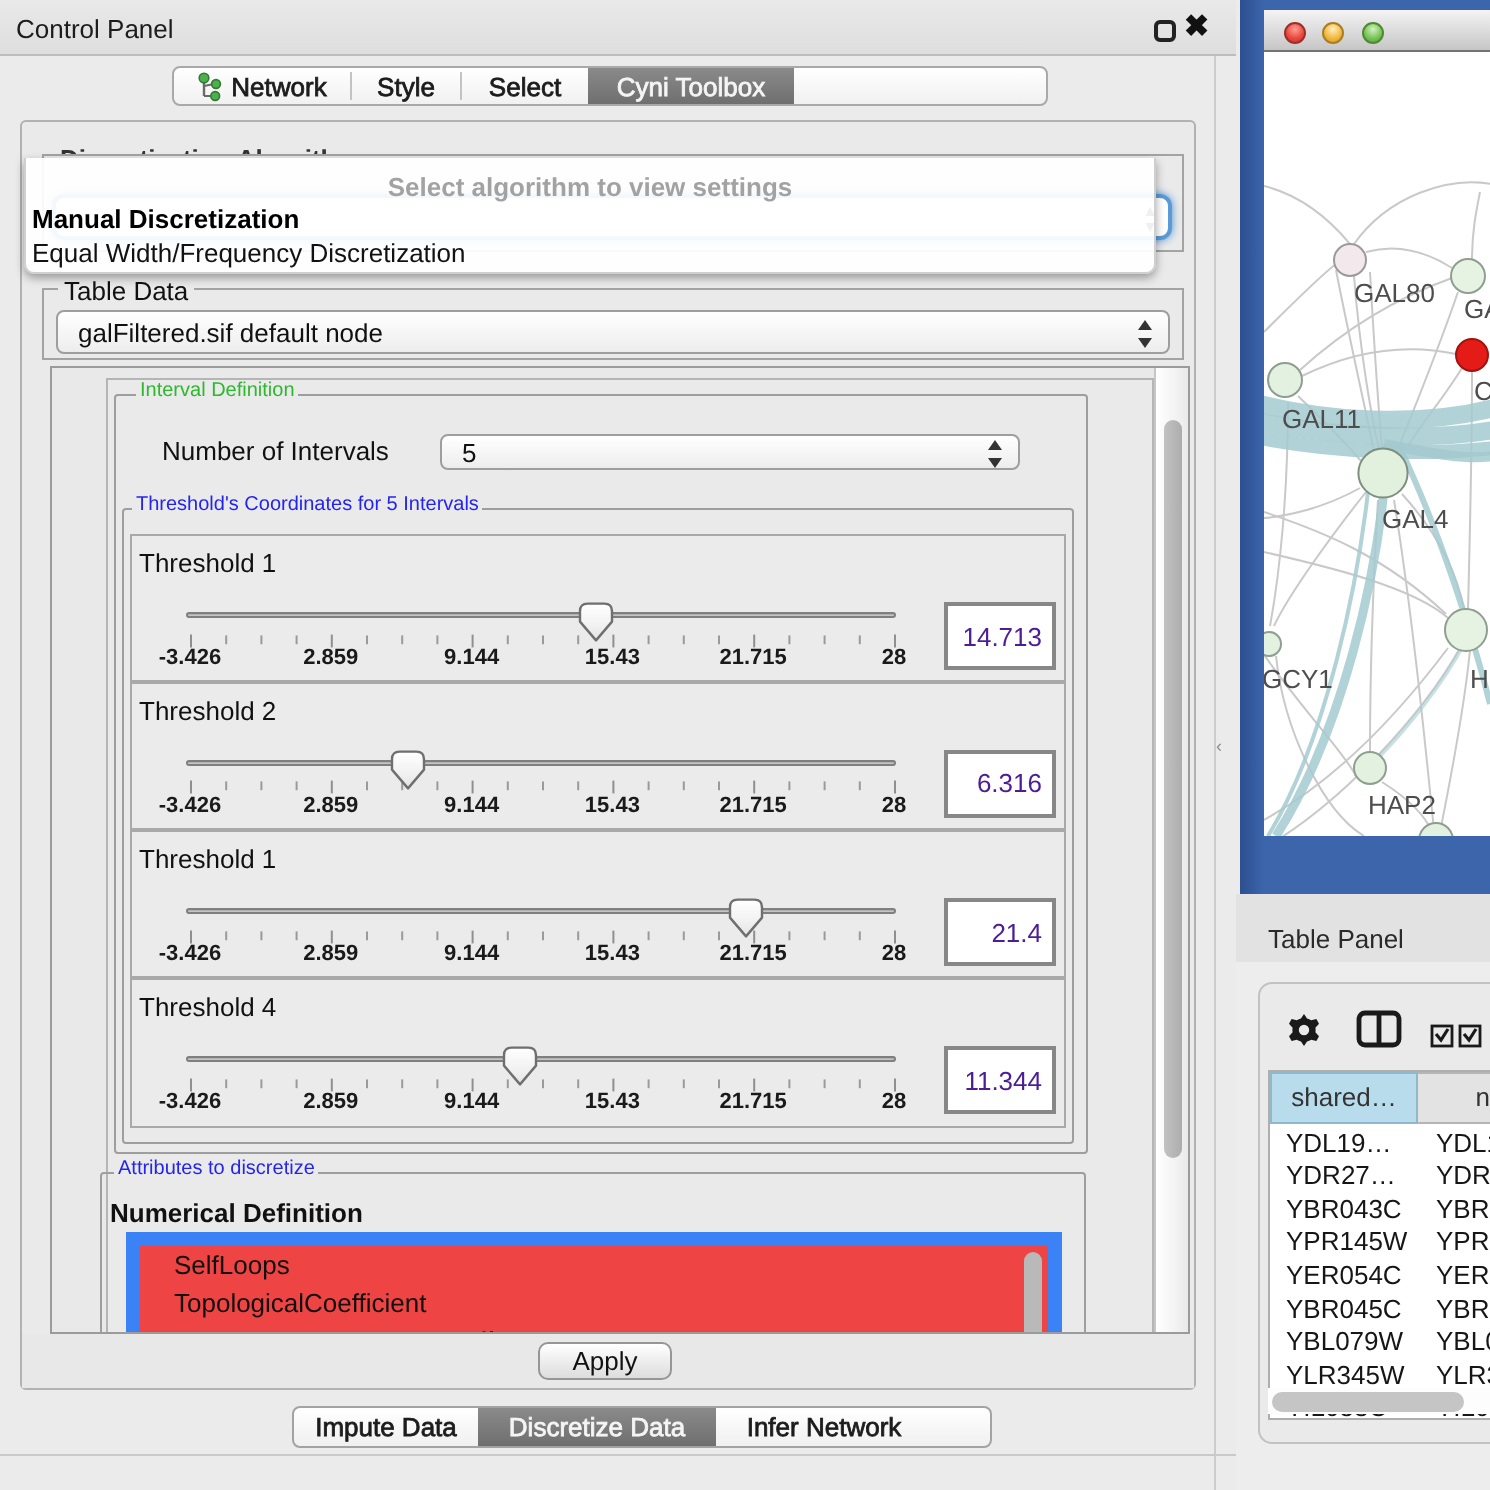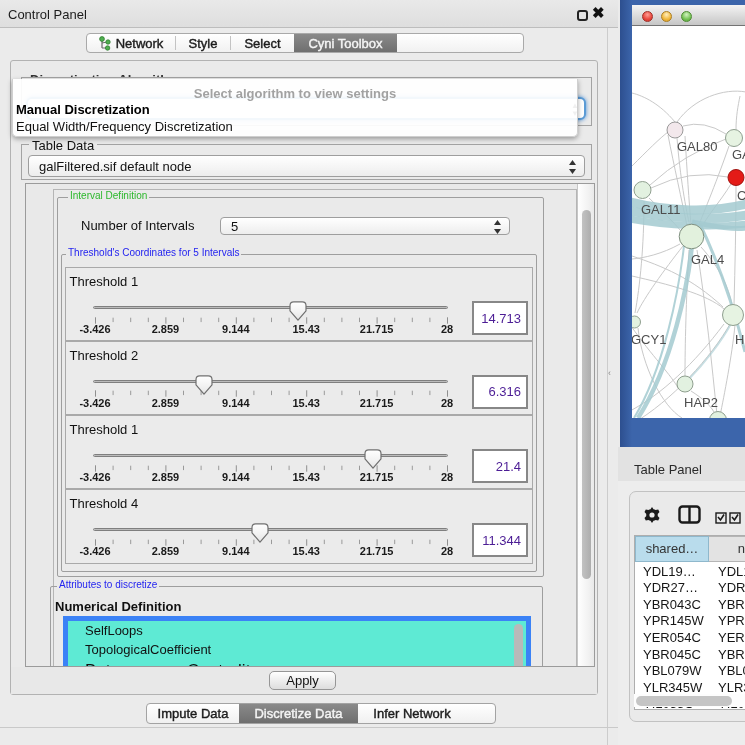--- a/index.html
+++ b/index.html
@@ -284,21 +284,21 @@
               <stop offset="1" stop-color="#e4e4e4"></stop>
             </linearGradient>
           </defs>
           <path d="M1,9.8 L1,4.6 Q1,0.8 4.8,0.8 L13.2,0.8 Q17,0.8 17,4.6 L17,9.8 L9,19.2 Z" fill="url(#tg)" stroke="#6f6f6f" stroke-width="1.2" stroke-linejoin="round"></path>
         </svg></div>
       <div class="vbox">11.344</div>
     </div>
 <div class="grp" id="atg" style="left:24px;top:402px;width:493px;height:120px"></div>
 <div class="grptitle" id="atgt" style="left:31px;top:395px;color:#2424f0">Attributes to discretize</div>
 <div class="abs" style="left:29px;top:415px;font-size:13px;font-weight:700;color:#111">Numerical Definition</div>
-<div class="abs" id="attrlist" style="left:37px;top:432px;width:468px;height:80px;background:#5eead4;border:5px solid #3b82f6">
+<div class="abs" id="attrlist" style="left:37px;top:432px;width:468px;height:80px;background:#ef4444;border:7px solid #3b82f6">
  <div style="position:absolute;left:17px;top:2px;font-size:13px;color:#111">SelfLoops</div>
  <div style="position:absolute;left:17px;top:21px;font-size:13px;color:#111">TopologicalCoefficient</div>
  <div style="position:absolute;left:17px;top:40px;font-size:17px;color:#111">BetweennessCentrality</div>
  <div style="position:absolute;right:3px;top:3px;width:9px;height:70px;background:#b9b9b9;border-radius:5px"></div>
 </div>
 <div class="abs" id="vsbtrack" style="left:551px;top:0;width:18px;height:484px;background:linear-gradient(to right,#ffffff,#f2f2f2 60%,#e8e8e8);border-left:1px solid #c6c6c6"></div>
 <div class="abs" id="vsbthumb" style="left:555.5px;top:26px;width:9px;height:369px;background:linear-gradient(to right,#c2c2c2,#adadad);border-radius:5px"></div>
 </div>
 <div class="abs" id="applybar" style="left:11px;top:667px;width:586px;height:27px;background:#e8e8e8"></div>
 <div class="abs" id="applybtn" style="left:269px;top:671px;width:67px;height:19px;background:linear-gradient(#ffffff,#ececec 55%,#dddddd);border:1px solid #969696;border-radius:5px;font-size:13px;color:#111;display:flex;align-items:center;justify-content:center">Apply</div>

